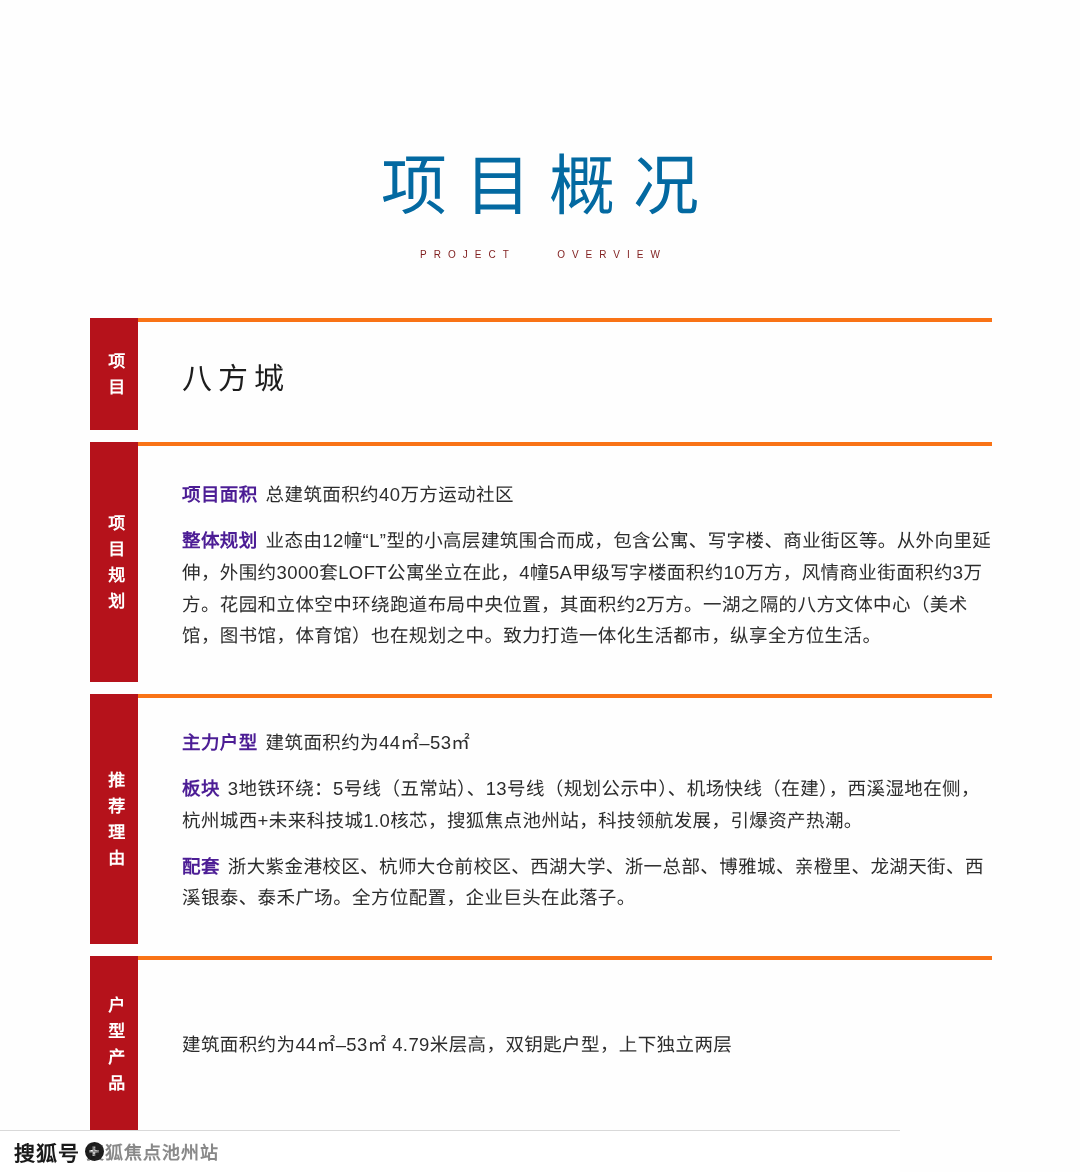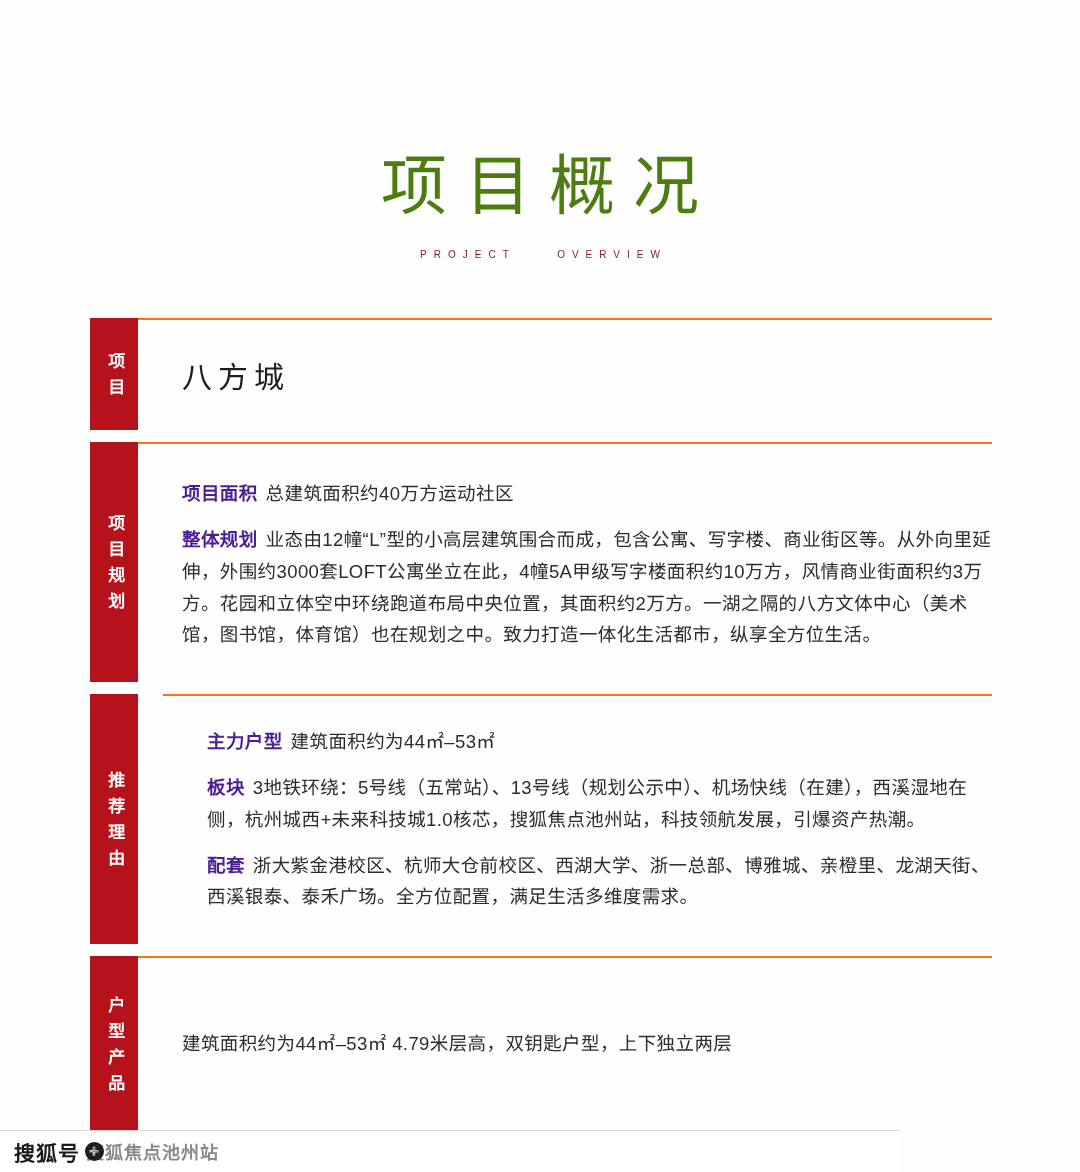--- a/index.html
+++ b/index.html
@@ -24,21 +24,21 @@
 
   
   .header {
     padding-top: 150px;
     text-align: center;
   }
   .header-title {
     font-size: 66px;
     letter-spacing: 18px;
     font-weight: 400;
-    color: #4d7c0f;
+    color: #0369a1;
     line-height: 1.1;
     margin: 0;
     text-indent: 18px;
   }
   .header-sub {
     margin-top: 26px;
     font-size: 10px;
     letter-spacing: 7px;
     color: #7f1d1d;
     text-indent: 7px;
@@ -81,30 +81,30 @@
     flex: 1;
     margin-right: 88px;
     padding: 0 0 0 44px;
     box-sizing: border-box;
     position: relative;
     display: flex;
     flex-direction: column;
     justify-content: center;
   }
   .divider-top {
-    border-top: 2px solid #f97316;
+    border-top: 4px solid #f97316;
   }
 
   
   .row-project   .label-cell { height: 112px; }
   .row-project   .content-cell { height: 112px; }
   .row-plan      .label-cell { height: 240px; }
   .row-plan      .content-cell { height: 240px; padding-top: 4px; }
   .row-reason    .label-cell { height: 250px; }
-  .row-reason    .content-cell { height: 250px; margin-left: 25px; }
+  .row-reason    .content-cell { height: 250px; }
   .row-product   .label-cell { height: 175px; }
   .row-product   .content-cell { height: 175px; }
 
   .spacer-10 { height: 12px; }
 
   .project-name {
     font-size: 30px;
     letter-spacing: 6px;
     color: #1d1d1d;
     font-weight: 500;
@@ -218,21 +218,21 @@
         <span class="label-text">推荐理由</span>
       </div>
       <div class="content-cell divider-top">
         <p class="para">
           <span class="k">主力户型</span><span>建筑面积约为44㎡–53㎡</span>
         </p>
         <p class="para">
           <span class="k">板块</span><span>3地铁环绕：5号线（五常站）、13号线（规划公示中）、机场快线（在建），西溪湿地在侧，杭州城西+未来科技城1.0核芯，搜狐焦点池州站，科技领航发展，引爆资产热潮。</span>
         </p>
         <p class="para">
-          <span class="k">配套</span><span>浙大紫金港校区、杭师大仓前校区、西湖大学、浙一总部、博雅城、亲橙里、龙湖天街、西溪银泰、泰禾广场。全方位配置，满足生活多维度需求。</span>
+          <span class="k">配套</span><span>浙大紫金港校区、杭师大仓前校区、西湖大学、浙一总部、博雅城、亲橙里、龙湖天街、西溪银泰、泰禾广场。全方位配置，企业巨头在此落子。</span>
         </p>
       </div>
     </div>
 
     <div class="spacer-10"></div>
 
     <div class="row row-product">
       <div class="label-cell">
         <span class="label-text">户型产品</span>
       </div>

